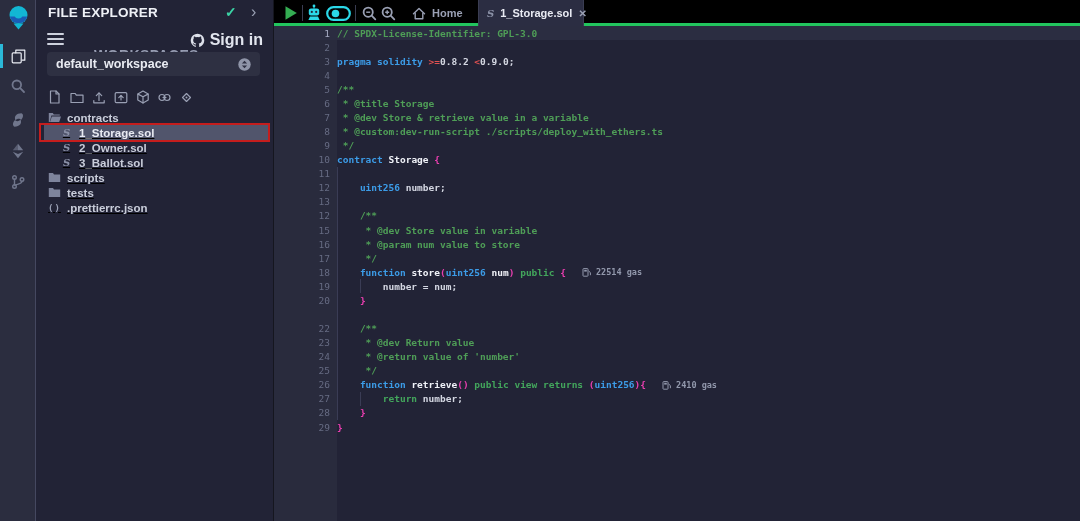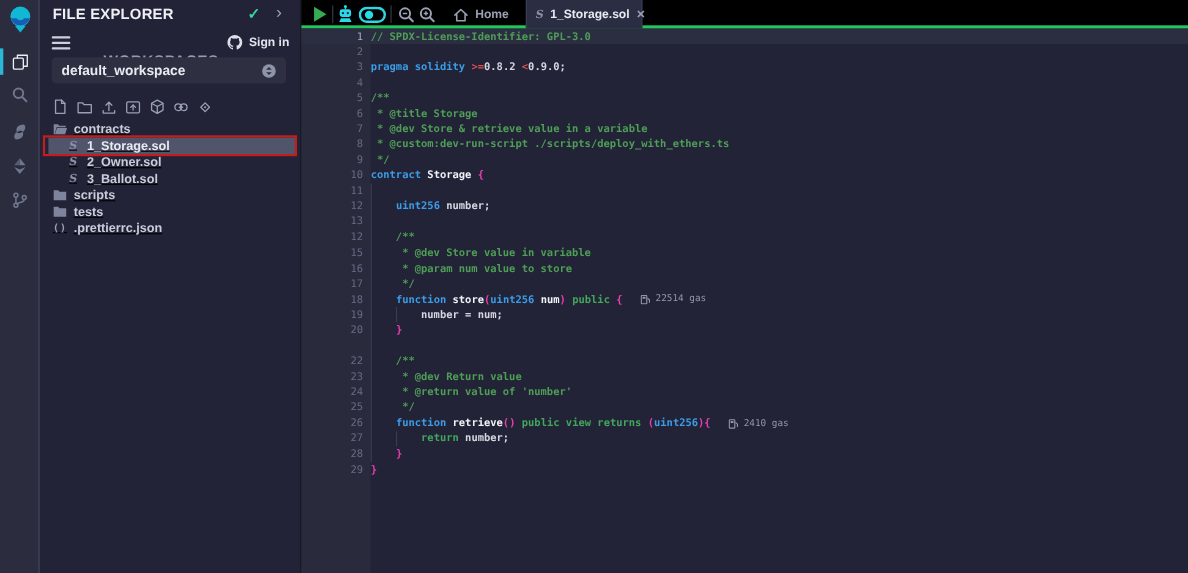--- a/index.html
+++ b/index.html
@@ -22,21 +22,21 @@
   .panel-title { position:absolute; left:11px; top:5px; font-size:13.5px; font-weight:700;
                  color:#eef0f6; letter-spacing:.2px; }
   .panel-check { position:absolute; left:188px; top:4px; font-size:14px; font-weight:700; color:#3bd3a5; cursor:pointer; }
   .panel-chevron { position:absolute; left:214px; top:3px; font-size:16px; color:#9aa0b4; cursor:pointer; }
   .ws-row { position:absolute; left:0; top:31px; width:236px; height:17px; }
   .hamburger { position:absolute; left:10px; top:2px; width:17px; cursor:pointer; }
   .hamburger div { height:2px; background:#cdd1dd; margin-bottom:3px; border-radius:1px; }
   .ws-label { position:absolute; left:33px; top:16px; font-size:14px; font-weight:700;
               color:#959bb0; letter-spacing:.4px;margin-left:24px; }
   .signin { position:absolute; right:10px; top:0px; display:flex; align-items:center; gap:5px;
-            color:#e2e5ee; font-size:11px; font-weight:700; cursor:pointer; }
+            color:#e2e5ee; font-size:16px; font-weight:700; cursor:pointer; }
   .ws-select { position:absolute; left:10px; top:52px; width:213px; height:24px;
                background:#2e3042; border-radius:4px; cursor:pointer;
                display:flex; align-items:center; padding:0 9px; }
   .ws-select .name { flex:1; font-size:12.5px; font-weight:700; color:#e9ebf2; }
   .toolbar-row { position:absolute; left:10px; top:89px; display:flex; gap:7px; }
   .tb-btn { width:15px; height:16px; display:flex; align-items:center; justify-content:center;
             color:#9aa0b4; cursor:pointer; }
   
   .tree { position:absolute; left:0; top:110px; width:236px; }
   .tree-row { position:relative; height:15px; display:flex; align-items:center; cursor:pointer;text-decoration:underline; }
@@ -70,21 +70,21 @@
   .gutter-bg { position:absolute; left:0; top:0; width:63px; height:495px; background:#292b3d; }
   .code-line { position:absolute; left:0; width:806px; height:14.07px;
                display:flex; align-items:center; }
   .code-line.current { background:#2b2d41; }
   .ln { position:absolute; left:0; width:56px; text-align:right; color:#666b83; font-weight:400; }
   .code-line.current .ln { color:#a7acc4; }
   .code-text { position:absolute; left:63px; white-space:pre; display:flex; align-items:center; }
   .tok-comment{color:#4f9e57} .tok-kw{color:#3c9ce8} .tok-kw2{color:#43a65c}
   .tok-op{color:#e05151} .tok-plain{color:#d4d7e2} .tok-name{color:#f0f2f8} .tok-brace{color:#ea3eb0}
   .gas-badge { display:inline-flex; align-items:flex-end; gap:4px; margin-left:16px;
-               font-size:8.5px; font-weight:400; color:#9298ac; white-space:nowrap; }
+               font-size:8.5px; font-weight:700; color:#9298ac; white-space:nowrap; }
   .indent-guide { position:absolute; width:1px; background:#3a3c55; }
   svg { display:block; }
 </style>
 </head>
 <body>
 
 <div id="app">
 
   <div class="sidebar" id="sidebar">
       <div class="sb-item" style="top: 3px;">

